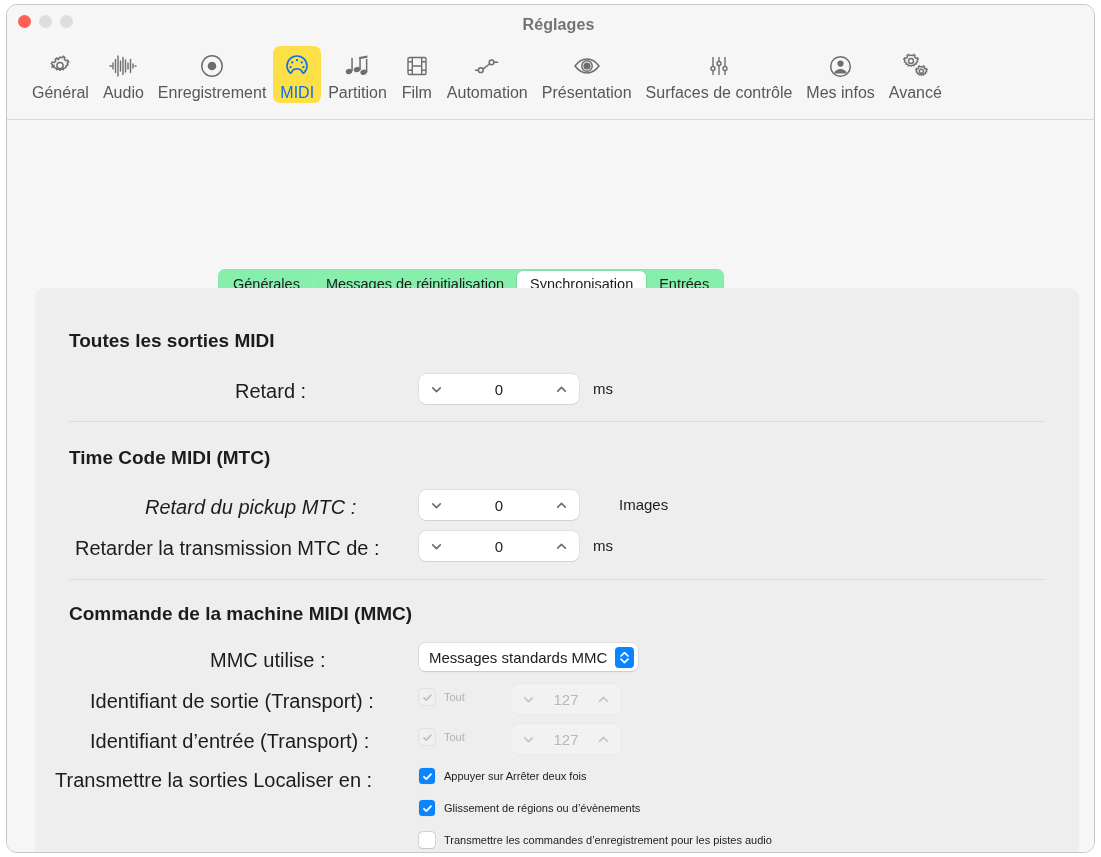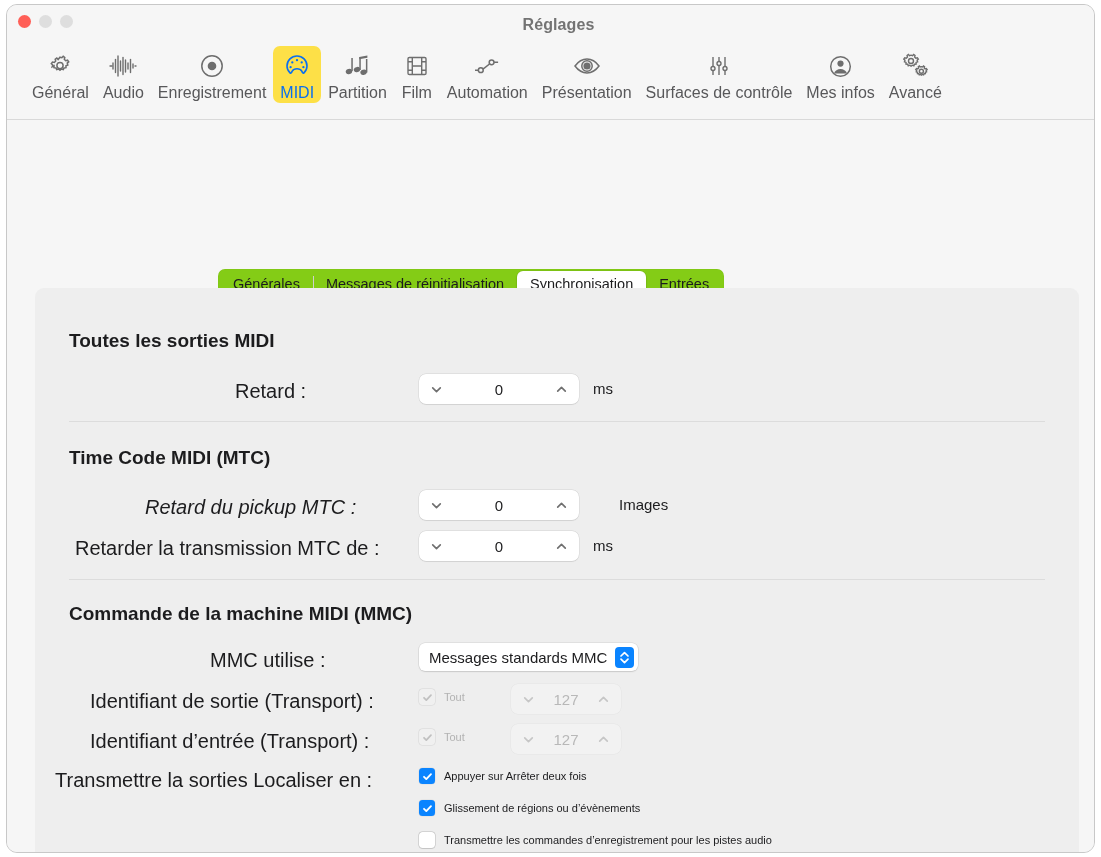--- a/index.html
+++ b/index.html
@@ -92,21 +92,21 @@
   .body {
     position: relative;
     height: 733px;
     background: #f6f6f6;
   }
 
   .segmented {
     position: absolute;
     left: 211px; top: 149px;
     height: 29px;
-    background: #84cc16;
+    background: #86efac;
     border-radius: 7px;
     display: flex;
     align-items: center;
     padding: 2px;
     box-shadow: inset 0 0 0 0.5px rgba(0,0,0,.04);
   }
   .seg {
     position: relative;
     height: 25px;
     display: flex;

